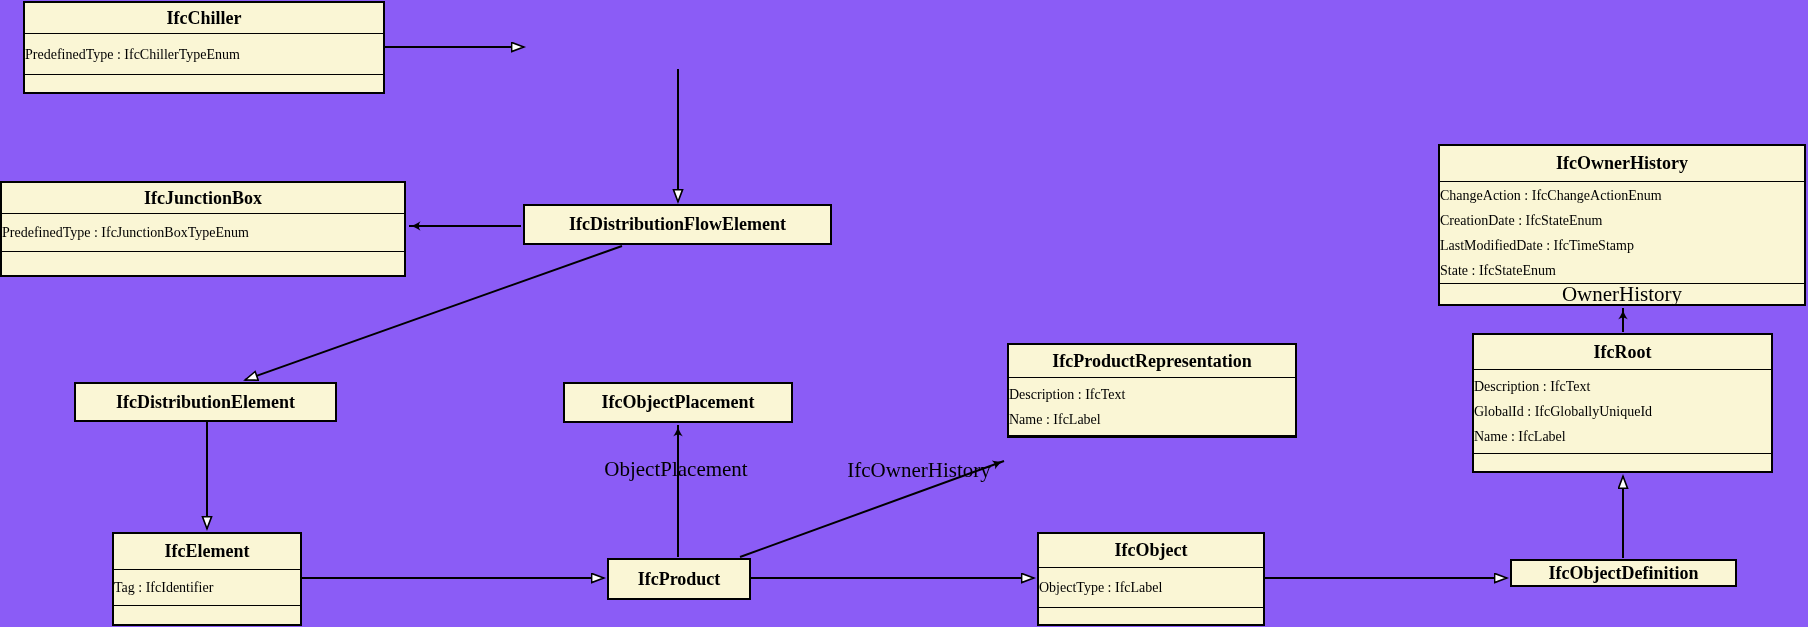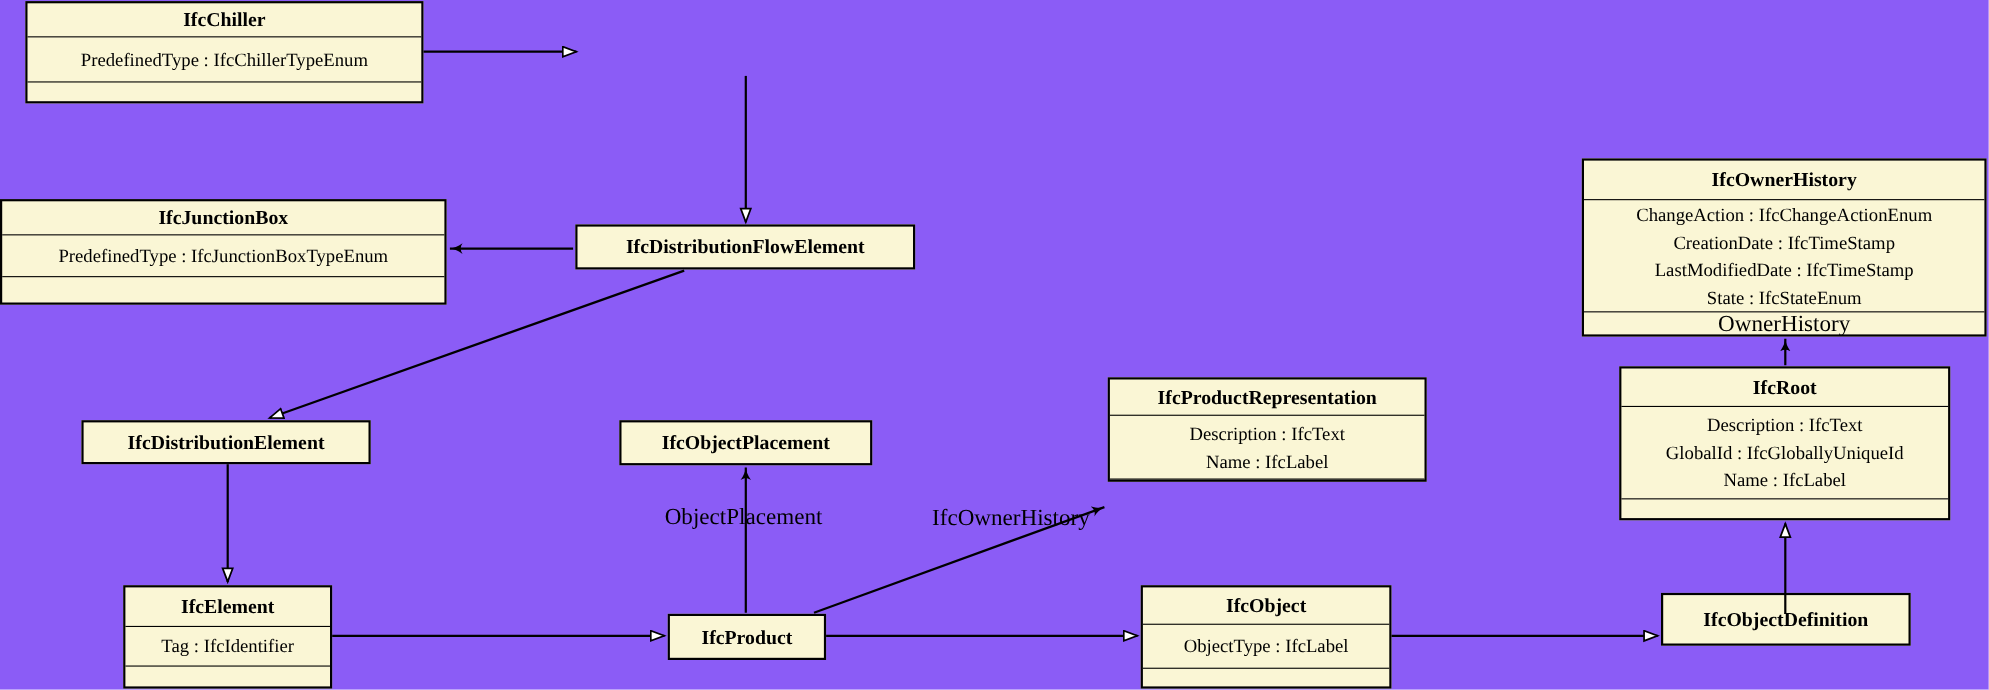--- a/index.html
+++ b/index.html
@@ -21,21 +21,21 @@
     z-index:1;
   }
   .cmp{box-sizing:border-box;}
   .cmp + .cmp{border-top:1.5px solid var(--box-border,#000);}
   .title{
     display:flex;align-items:center;justify-content:center;
     font-weight:bold;font-size:18px;white-space:nowrap;
   }
   .attrs{
     display:flex;flex-direction:column;justify-content:center;
-    font-size:17px;text-align:center;
+    font-size:14px;
   }
   .attr{line-height:25px;white-space:nowrap;}
   .empty{flex:1;}
   .grow{flex:1;}
   .edge-label{
     position:absolute;
     font-size:21px;
     text-align:center;
     line-height:21px;
     white-space:nowrap;
@@ -71,21 +71,21 @@
   </div>
 
   <div class="ubox" style="left:523px;top:204px;width:309px;height:41px">
     <div class="cmp title grow">IfcDistributionFlowElement</div>
   </div>
 
   <div class="ubox" style="left:1438px;top:144px;width:368px;height:162px">
     <div class="cmp title" style="height:35px">IfcOwnerHistory</div>
     <div class="cmp attrs" style="height:102px">
       <div class="attr">ChangeAction : IfcChangeActionEnum</div>
-      <div class="attr">CreationDate : IfcTimeStamp</div>
+      <div class="attr">CreationDate : IfcStateEnum</div>
       <div class="attr">LastModifiedDate : IfcTimeStamp</div>
       <div class="attr">State : IfcStateEnum</div>
     </div>
     <div class="cmp empty"></div>
   </div>
 
   <div class="ubox" style="left:74px;top:382px;width:263px;height:40px">
     <div class="cmp title grow">IfcDistributionElement</div>
   </div>
 
@@ -125,21 +125,21 @@
   </div>
 
   <div class="ubox" style="left:1037px;top:532px;width:228px;height:94px">
     <div class="cmp title" style="height:33px">IfcObject</div>
     <div class="cmp attrs" style="height:40px">
       <div class="attr">ObjectType : IfcLabel</div>
     </div>
     <div class="cmp empty"></div>
   </div>
 
-  <div class="ubox" style="left:1510px;top:539px;width:227px;height:48px">
+  <div class="ubox" style="left:1510px;top:559px;width:227px;height:28px">
     <div class="cmp title grow">IfcObjectDefinition</div>
   </div>
 
   <div class="edge-label" style="left:595px;top:459px;width:162px">ObjectPlacement</div>
   <div class="edge-label" style="left:843px;top:460px;width:152px">IfcOwnerHistory</div>
   <div class="edge-label" style="left:1537px;top:284px;width:170px">OwnerHistory</div>
 
   <svg class="edges" width="1808" height="627" viewBox="0 0 1808 627">
     <defs>
       <marker id="tri" markerUnits="userSpaceOnUse" markerWidth="16" markerHeight="13" refX="13.4" refY="5.5" orient="auto">

